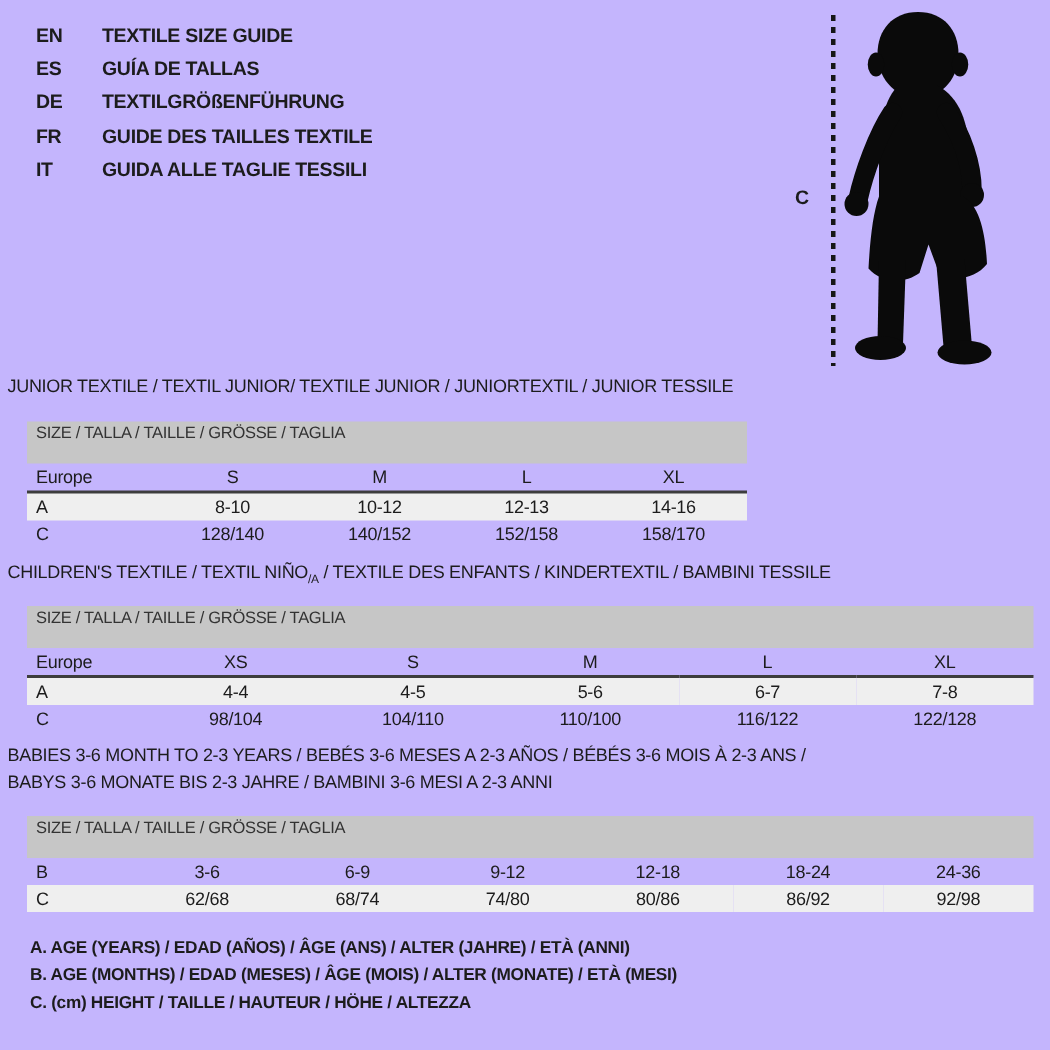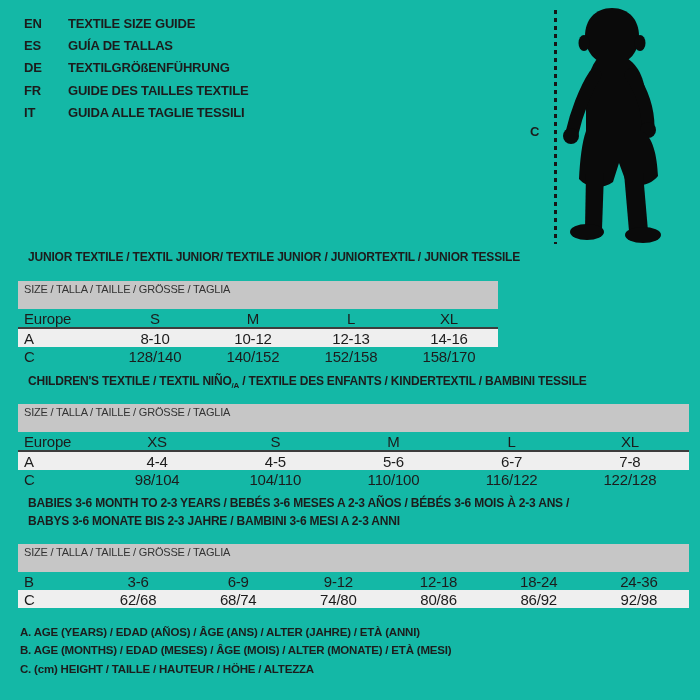--- a/index.html
+++ b/index.html
@@ -1,47 +1,47 @@
 <!DOCTYPE html>
 <html><head>
 <meta charset="utf-8">
 <style>
   html,body{margin:0;padding:0;background:#fff;}
   .page{
-    position:relative;width:700px;height:700px;background:#14b8a6;overflow:hidden;
+    position:relative;width:700px;height:700px;background:#c4b5fd;overflow:hidden;
     font-family:"Liberation Sans",sans-serif;color:#1c1c1c;
   }
   
   .langs{position:absolute;left:24px;top:12px;}
   .lang-row{display:flex;height:22.3px;align-items:center;font-weight:700;font-size:13px;letter-spacing:-0.2px;}
   .lang-code{width:44px;}
   
   .fig-svg{position:absolute;left:558px;top:5px;}
   .dotline{
     position:absolute;left:554px;top:10px;width:3px;height:234px;
     background:repeating-linear-gradient(to bottom,#161616 0 4px,transparent 4px 8px);
   }
   .c-label{position:absolute;left:530px;top:124px;font-weight:700;font-size:13px;}
   
   .tbl-title{
-    position:absolute;left:28px;margin:0;font-size:12px;font-weight:700;
+    position:absolute;left:5px;margin:0;font-size:12px;font-weight:400;
     letter-spacing:-0.2px;line-height:18px;white-space:nowrap;
   }
   .tbl-title sub{font-size:8px;}
   
   .tbl{position:absolute;left:18px;}
   .w480{width:480px;}
   .w670{width:671px;}
   .size-bar{
     height:28px;line-height:17px;background:#c6c6c6;color:#333333;
     font-size:11px;padding-left:6px;letter-spacing:-0.2px;
   }
   table.size{border-collapse:collapse;width:100%;table-layout:fixed;}
   table.size td{
-    height:18px;font-size:15px;letter-spacing:-0.2px;text-align:center;
+    height:18px;font-size:12px;letter-spacing:-0.2px;text-align:center;
     padding:0;vertical-align:middle;color:#1c1c1c;margin-top:16px;
   }
   table.size td.rowlab{text-align:left;padding-left:6px;}
   tr.region-row td{border-bottom:2px solid #3d3d3d;}
   tr.stripe td{background:#efefef;}
   
   .legend{position:absolute;left:20px;top:626px;}
   .legend-item{height:18.4px;font-size:11.5px;font-weight:700;letter-spacing:-0.2px;white-space:nowrap;}
 </style>
 </head>

